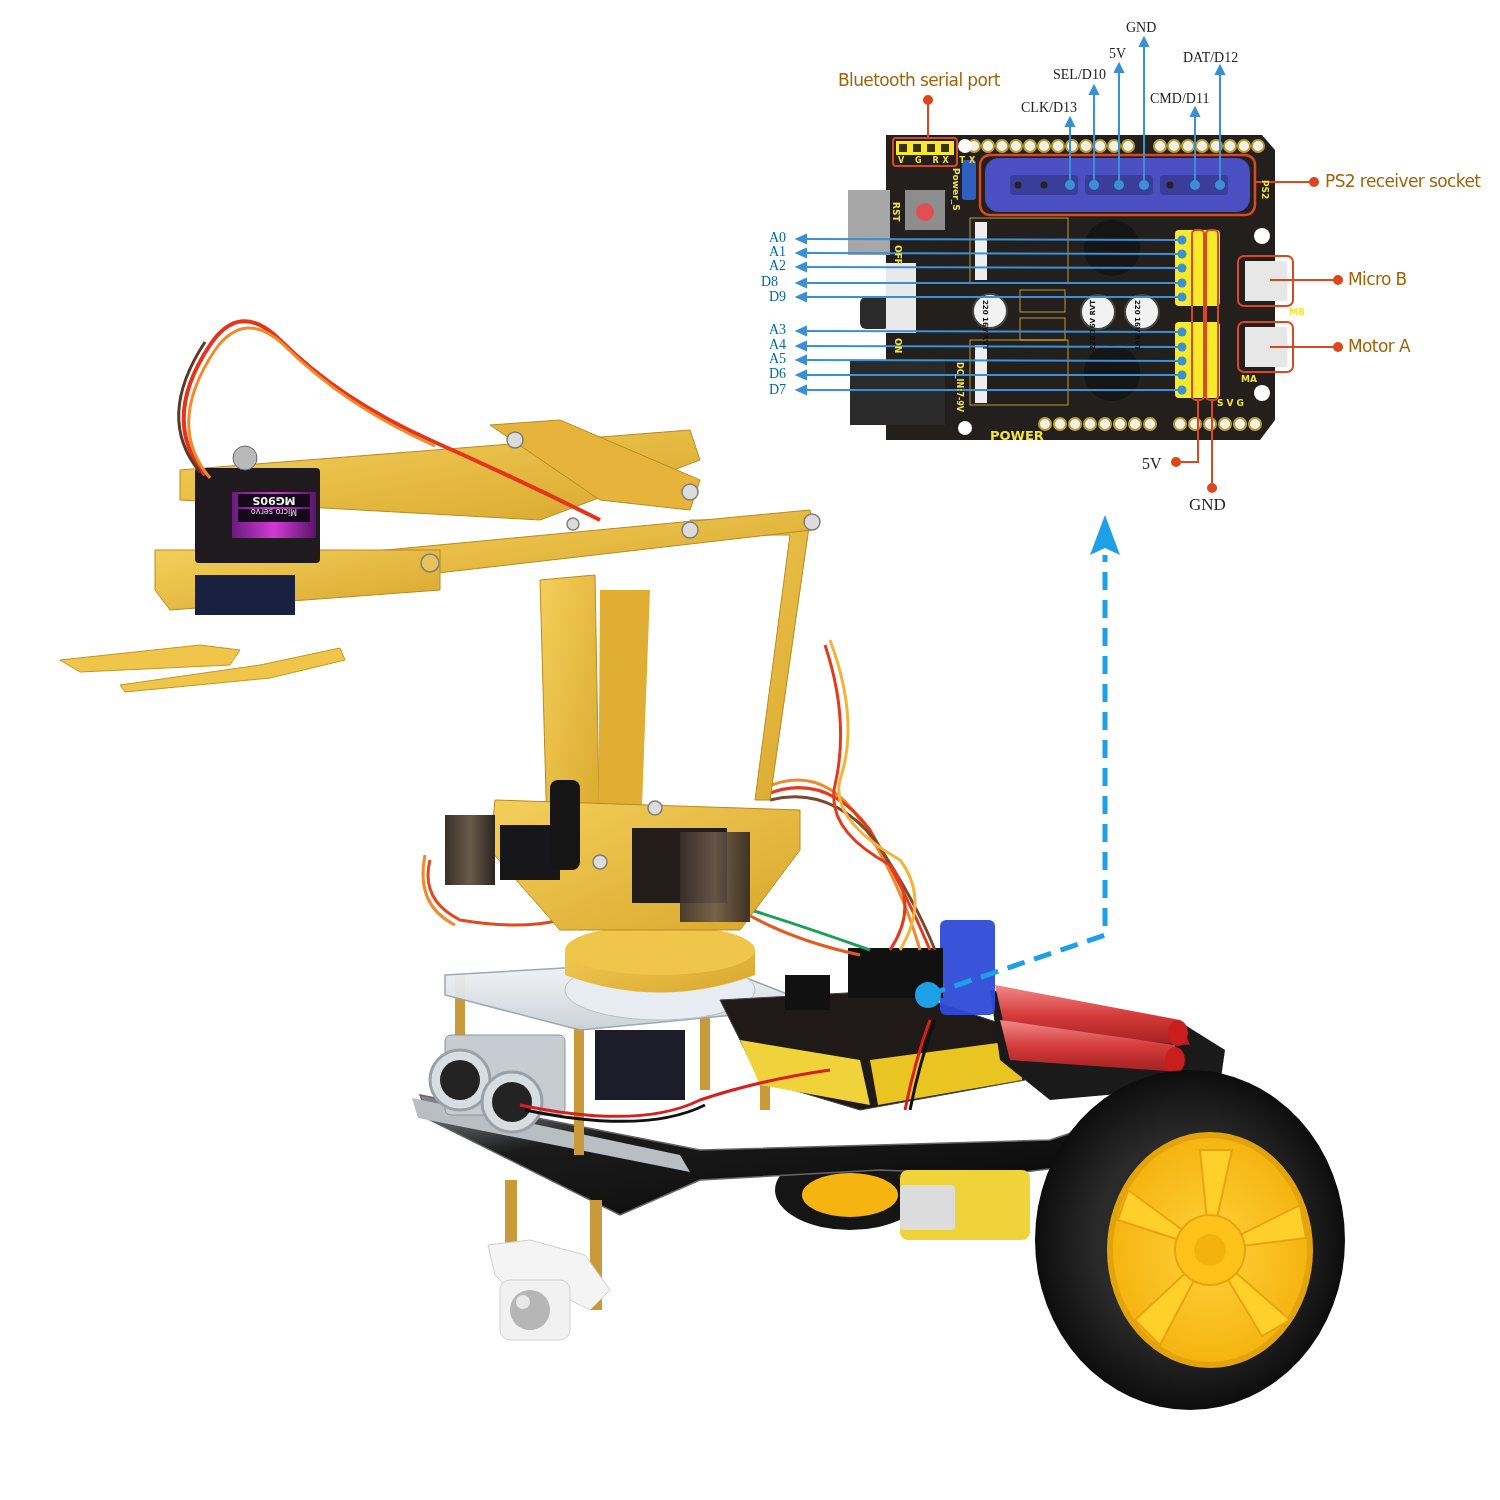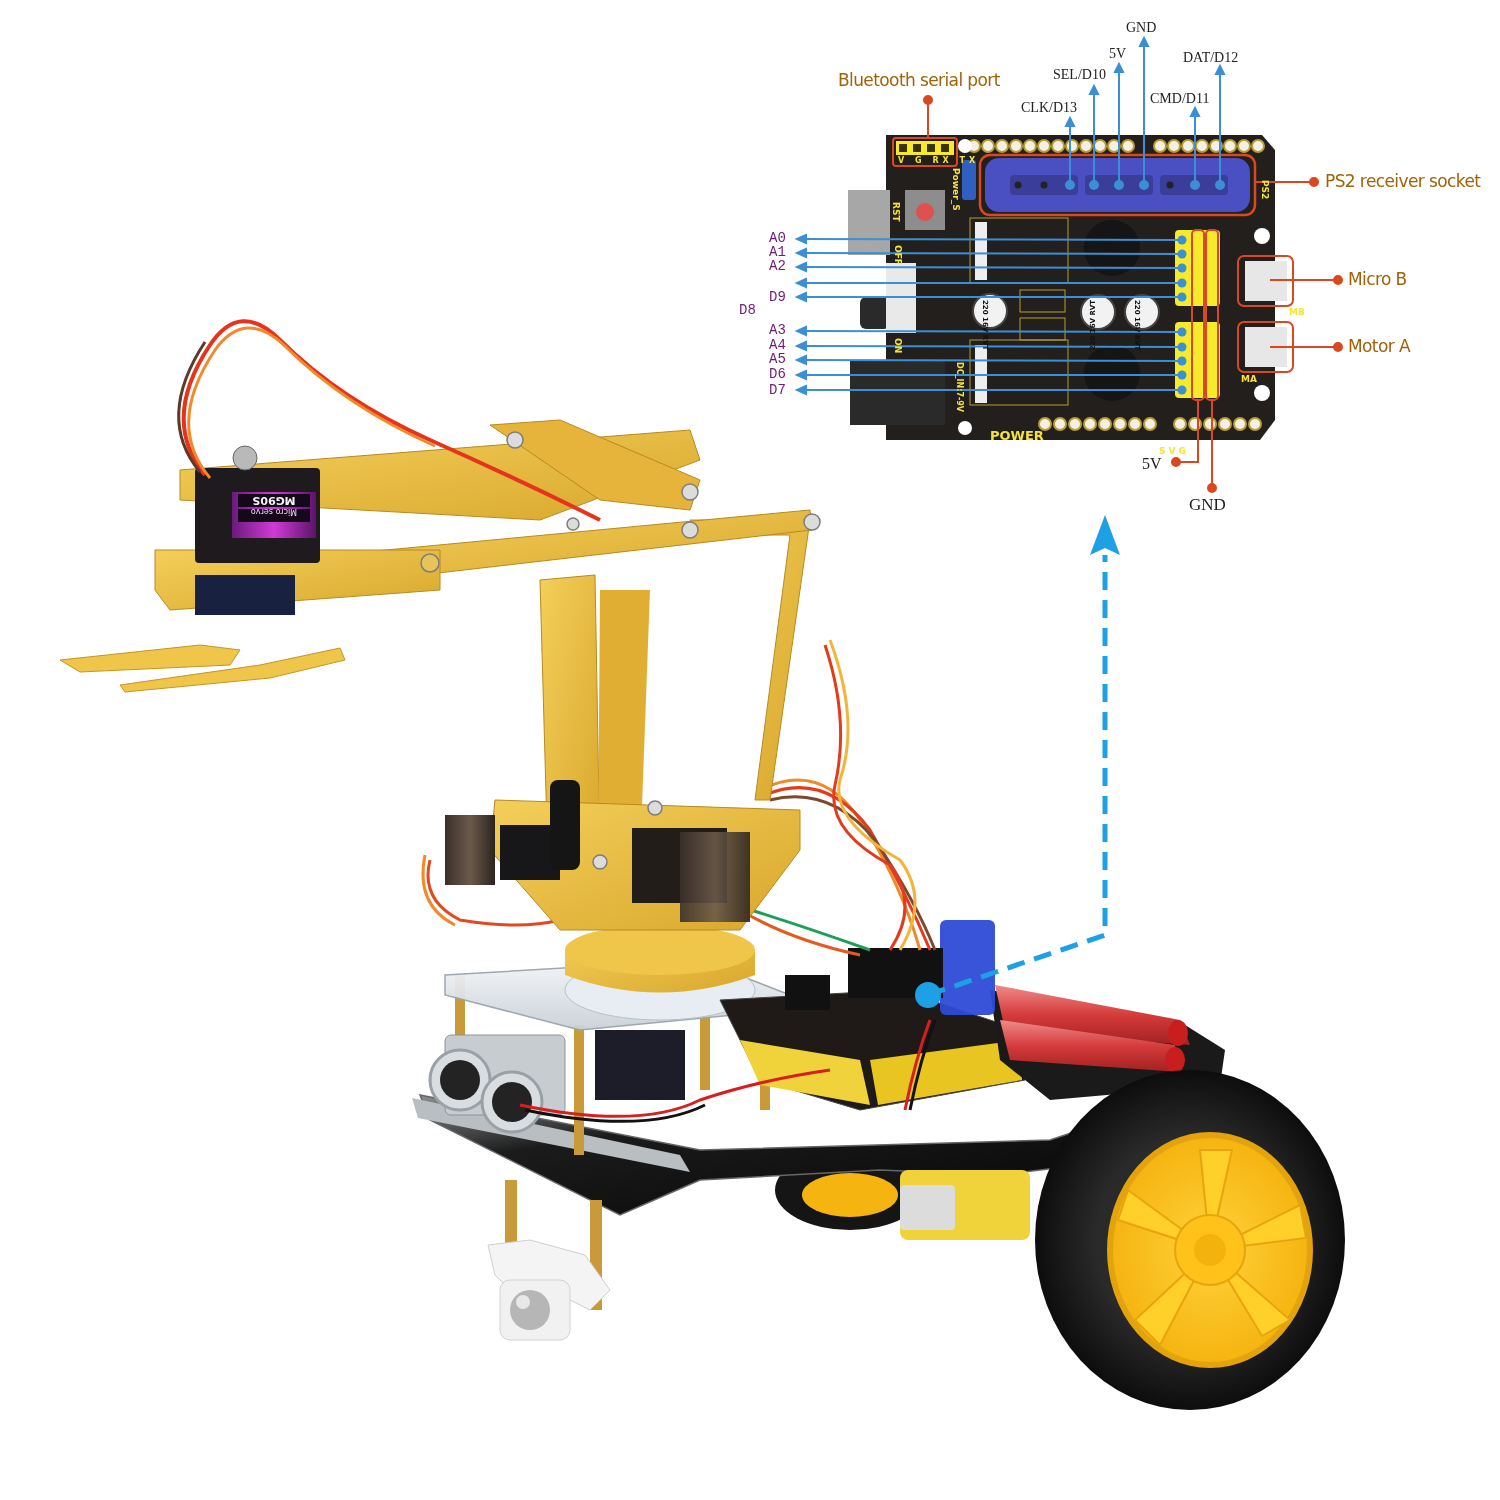--- a/index.html
+++ b/index.html
@@ -1,20 +1,20 @@
 <!DOCTYPE html>
 <html><head>
 <meta charset="utf-8">
 <style>
   html,body{margin:0;padding:0;background:#ffffff;}
   body{width:1500px;height:1500px;position:relative;overflow:hidden;font-family:"Liberation Sans",sans-serif;}
   .stage{position:absolute;left:0;top:0;width:1500px;height:1500px;}
   .lbl-sans{position:absolute;font-family:"DejaVu Sans","Liberation Sans",sans-serif;color:#a16207;font-size:17px;letter-spacing:-0.6px;white-space:nowrap;}
   .lbl-serif{position:absolute;font-family:"Liberation Serif","DejaVu Serif",serif;color:#222;font-size:14px;white-space:nowrap;}
-  .pin-left{position:absolute;font-family:Liberation Mono, monospace;color:#701a75;font-size:14px;line-height:14px;}
+  .pin-left{position:absolute;font-family:Liberation Serif, serif;color:#0369a1;font-size:14px;line-height:14px;}
   .silk{position:absolute;font-family:"DejaVu Sans","Liberation Sans",sans-serif;color:#f5e33a;font-weight:bold;font-size:9px;white-space:nowrap;}
   .silk.v{writing-mode:vertical-rl;}
 </style>
 </head>
 <body>
 
 <div class="stage">
 
   <svg width="1500" height="1500" viewBox="0 0 1500 1500" style="position:absolute;left:0;top:0;">
     <defs>
@@ -374,42 +374,42 @@
   <div class="lbl-serif" style="left:1021px;top:100px;">CLK/D13</div>
   <div class="lbl-serif" style="left:1053px;top:67px;">SEL/D10</div>
   <div class="lbl-serif" style="left:1109px;top:46px;">5V</div>
   <div class="lbl-serif" style="left:1126px;top:20px;">GND</div>
   <div class="lbl-serif" style="left:1150px;top:91px;">CMD/D11</div>
   <div class="lbl-serif" style="left:1183px;top:50px;">DAT/D12</div>
 
   <div class="pin-left" style="left:769px;top:231px;">A0</div>
   <div class="pin-left" style="left:769px;top:245px;">A1</div>
   <div class="pin-left" style="left:769px;top:259px;">A2</div>
-  <div class="pin-left" style="left:739px;top:275px;margin-top:28px;">D8</div>
+  <div class="pin-left" style="left:761px;top:275px;">D8</div>
   <div class="pin-left" style="left:769px;top:290px;">D9</div>
   <div class="pin-left" style="left:769px;top:323px;">A3</div>
   <div class="pin-left" style="left:769px;top:338px;">A4</div>
   <div class="pin-left" style="left:769px;top:352px;">A5</div>
   <div class="pin-left" style="left:769px;top:367px;">D6</div>
   <div class="pin-left" style="left:769px;top:383px;">D7</div>
 
   <div class="lbl-serif" style="left:1142px;top:455px;font-size:16px;">5V</div>
   <div class="lbl-serif" style="left:1189px;top:495px;font-size:17px;">GND</div>
 
   <div class="silk" style="left:898px;top:156px;font-size:8px;letter-spacing:4px;"><span>V</span> <span>G</span> <span>RX</span> <span>TX</span></div>
   <div class="silk v" style="left:951px;top:168px;">Power_S</div>
   <div class="silk v" style="left:891px;top:202px;">RST</div>
   <div class="silk v" style="left:893px;top:245px;">OFF</div>
   <div class="silk v" style="left:893px;top:338px;">ON</div>
   <div class="silk v" style="left:955px;top:362px;font-size:8px;">DC_IN:7-9V</div>
   <div class="silk" style="left:990px;top:428px;font-size:13px;">POWER</div>
   <div class="silk v" style="left:1260px;top:180px;">PS2</div>
   <div class="silk" style="left:1241px;top:307px;padding-left:48px;">MB</div>
   <div class="silk" style="left:1241px;top:374px;">MA</div>
-  <div class="silk" style="left:1159px;top:398px;letter-spacing:3px;margin-top:48px;"><span>S</span><span>V</span><span>G</span></div>
+  <div class="silk" style="left:1217px;top:398px;letter-spacing:3px;"><span>S</span><span>V</span><span>G</span></div>
 
   <div class="silk v" style="left:981px;top:300px;color:#111;font-size:7px;line-height:8px;"><span>220</span> <span>16V</span> <span>RVT</span></div>
   <div class="silk v" style="left:1089px;top:300px;color:#111;font-size:7px;line-height:8px;transform:rotate(180deg);"><span>220</span> <span>16V</span> <span>RVT</span></div>
   <div class="silk v" style="left:1133px;top:300px;color:#111;font-size:7px;line-height:8px;"><span>220</span> <span>16V</span> <span>RVT</span></div>
 
   <div style="position:absolute;left:238px;top:494px;width:72px;text-align:center;transform:rotate(180deg);">
     <div style="font-family:'DejaVu Sans',sans-serif;font-size:8px;color:#f2d9f5;">Micro servo</div>
     <div style="font-family:'DejaVu Sans',sans-serif;font-size:11px;font-weight:bold;color:#f4f4f4;background:#14081a;">MG90S</div>
   </div>
 </div>

